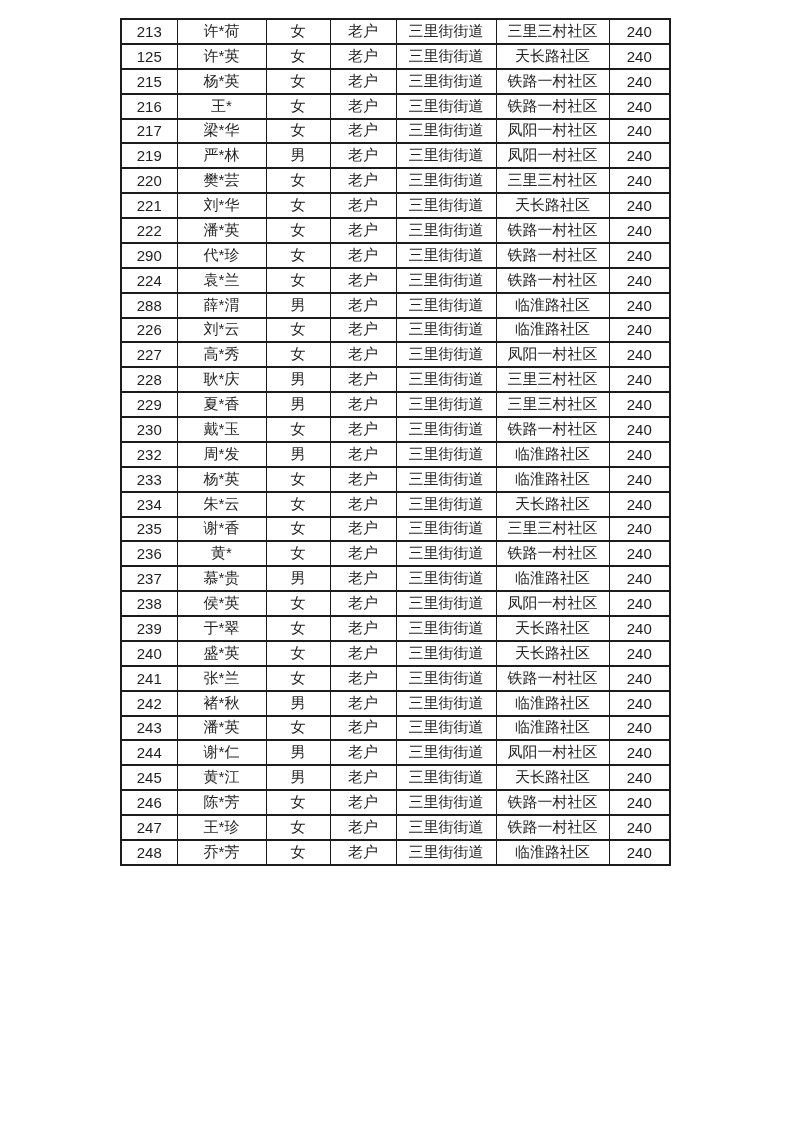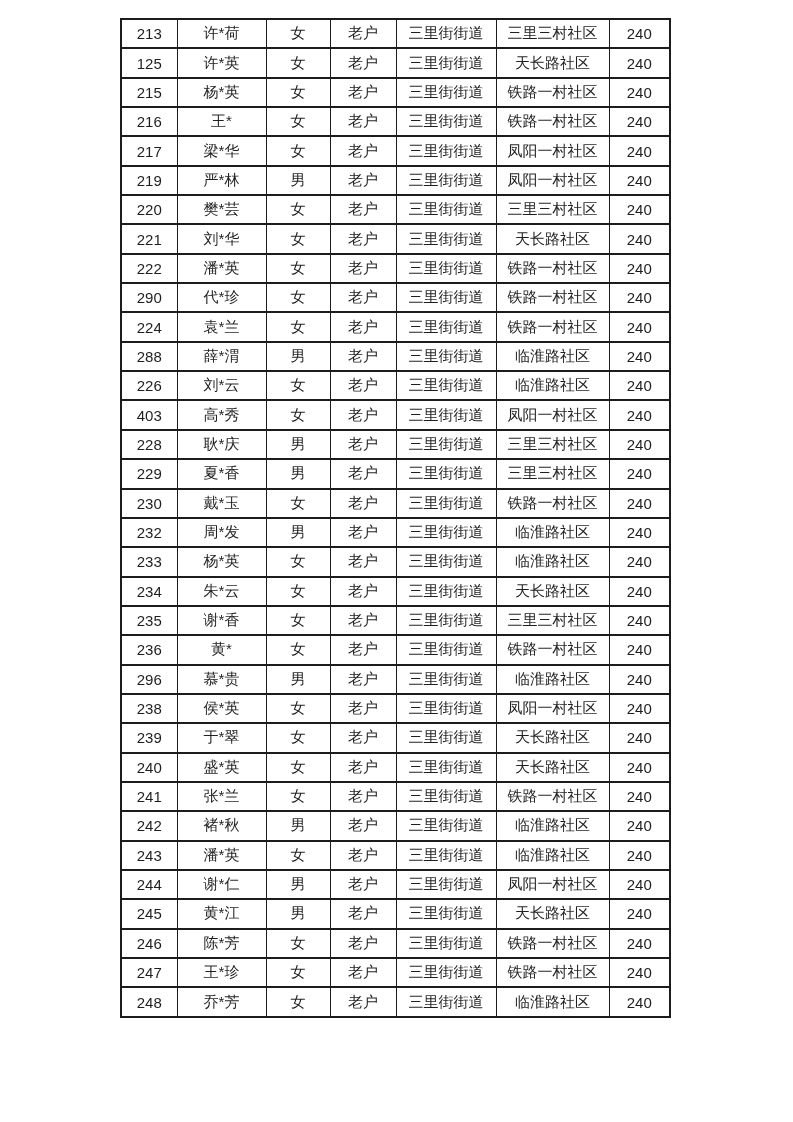--- a/index.html
+++ b/index.html
@@ -13,21 +13,21 @@
     height: 1122px;
     background: #ffffff;
     overflow: hidden;
     font-family: "Liberation Sans", "DejaVu Sans", sans-serif;
   }
   table.roster {
     position: absolute;
     left: 120px;
     top: 18px;
     width: 549px;
-    height: 1000px;
+    height: 848px;
     border-collapse: collapse;
     table-layout: fixed;
   }
   table.roster td {
     border: 1px solid #1c1c1c;
     border-top-width: 2px;
     border-bottom-width: 2px;
     text-align: center;
     vertical-align: middle;
     font-size: 15px;
@@ -166,21 +166,21 @@
         <tr>
           <td>226</td>
           <td>刘*云</td>
           <td>女</td>
           <td>老户</td>
           <td>三里街街道</td>
           <td>临淮路社区</td>
           <td>240</td>
         </tr>
         <tr>
-          <td>403</td>
+          <td>227</td>
           <td>高*秀</td>
           <td>女</td>
           <td>老户</td>
           <td>三里街街道</td>
           <td>凤阳一村社区</td>
           <td>240</td>
         </tr>
         <tr>
           <td>228</td>
           <td>耿*庆</td>
@@ -247,21 +247,21 @@
         <tr>
           <td>236</td>
           <td>黄*</td>
           <td>女</td>
           <td>老户</td>
           <td>三里街街道</td>
           <td>铁路一村社区</td>
           <td>240</td>
         </tr>
         <tr>
-          <td>296</td>
+          <td>237</td>
           <td>慕*贵</td>
           <td>男</td>
           <td>老户</td>
           <td>三里街街道</td>
           <td>临淮路社区</td>
           <td>240</td>
         </tr>
         <tr>
           <td>238</td>
           <td>侯*英</td>

